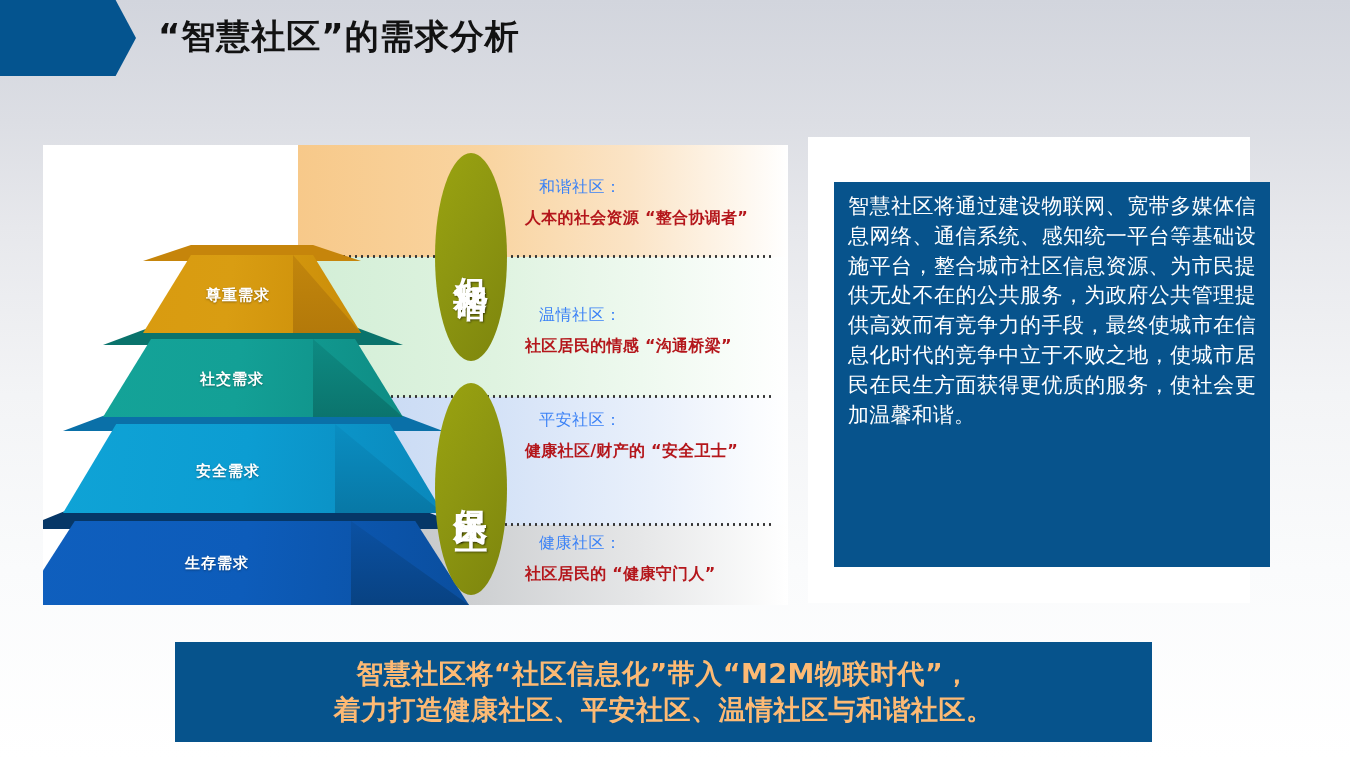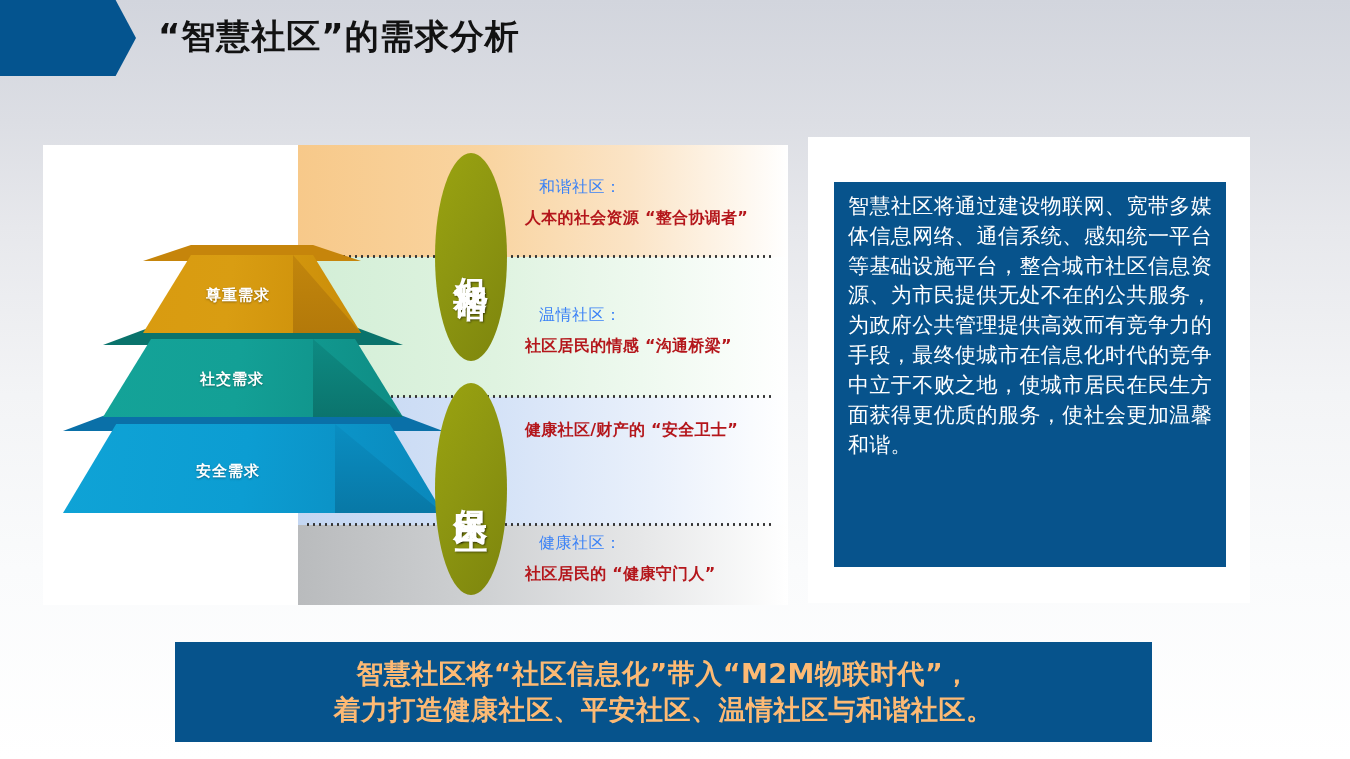--- a/index.html
+++ b/index.html
@@ -127,21 +127,21 @@
   
   .row{position:absolute;left:470px;width:280px;}
   .row .hd{font-size:16px;color:#3b82f6;font-weight:normal;letter-spacing:.5px;
     font-family:"DejaVu Sans","Liberation Sans",sans-serif;margin-left:26px;}
   .row .bd{font-size:16px;color:#b4161b;font-weight:bold;letter-spacing:.3px;
     margin-top:10px;margin-left:12px;white-space:nowrap;
     font-family:"DejaVu Sans","Liberation Sans",sans-serif;}
 
   
   .right-panel{position:absolute;left:808px;top:137px;width:442px;height:466px;background:#fff;}
-  .blue-box{position:absolute;left:834px;top:182px;width:392px;height:385px;
+  .blue-box{position:absolute;left:834px;top:182px;width:436px;height:385px;
     background:#07538c;padding:10px 14px;box-sizing:border-box;}
   .blue-box p{
     margin:0;color:#ffffff;font-size:21px;line-height:1.42;
     letter-spacing:.2px;text-align:justify;
     font-family:"DejaVu Sans","Liberation Sans",sans-serif;
   }
 
   
   .banner{position:absolute;left:175px;top:642px;width:977px;height:100px;
     background:#06538c;display:flex;flex-direction:column;
@@ -166,20 +166,26 @@
   <div class="band band-green"></div>
   <div class="band band-blue"></div>
   <div class="band band-gray"></div>
 
   <div class="dotted" style="top:110px"></div>
   <div class="dotted" style="top:250px"></div>
   <div class="dotted" style="top:378px"></div>
 
   <div class="pyr">
 
+    <div class="tier t1">
+      <div class="top"></div>
+        <div class="shape"></div>
+        <div class="side"></div>
+      <div class="tier-label lbl">生存需求</div>
+    </div>
 
     <div class="tier t2">
       <div class="top"></div>
         <div class="shape"></div>
         <div class="side"></div>
       <div class="tier-label lbl">安全需求</div>
     </div>
 
     <div class="tier t3">
       <div class="top"></div>
@@ -207,20 +213,21 @@
 
   <div class="row" style="top:32px">
     <div class="hd">和谐社区：</div>
     <div class="bd">人本的社会资源 “整合协调者”</div>
   </div>
   <div class="row" style="top:160px">
     <div class="hd">温情社区：</div>
     <div class="bd">社区居民的情感 “沟通桥梁”</div>
   </div>
   <div class="row" style="top:265px">
+    <div class="hd">平安社区：</div>
     <div class="bd">健康社区/财产的 “安全卫士”</div>
   </div>
   <div class="row" style="top:388px">
     <div class="hd">健康社区：</div>
     <div class="bd">社区居民的 “健康守门人”</div>
   </div>
 
 </div>
 
 <div class="right-panel"></div>

